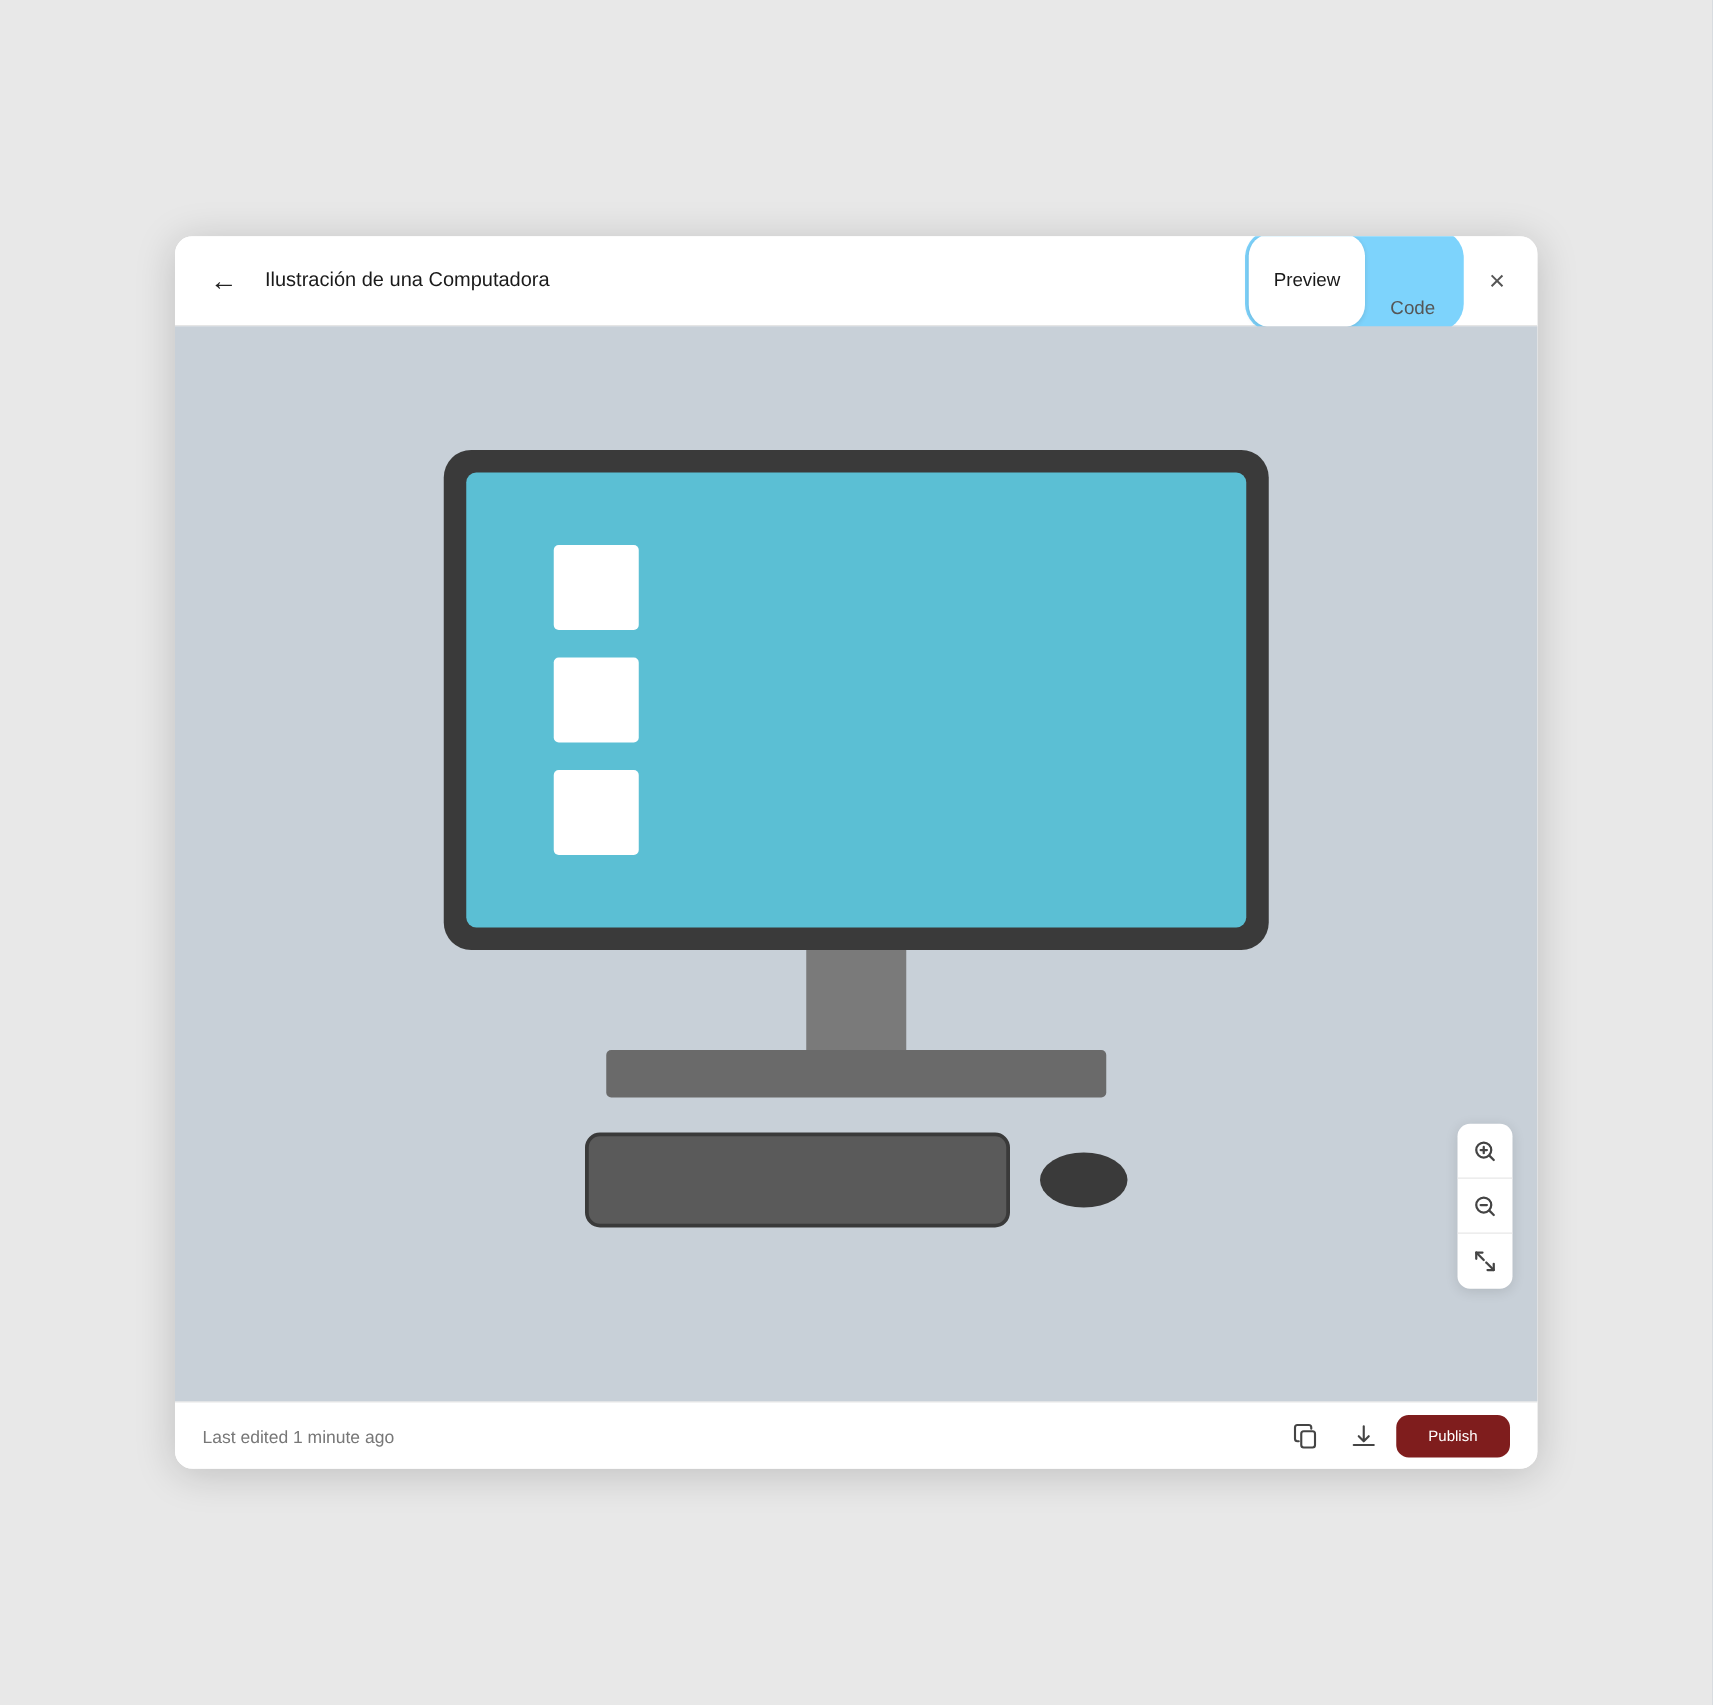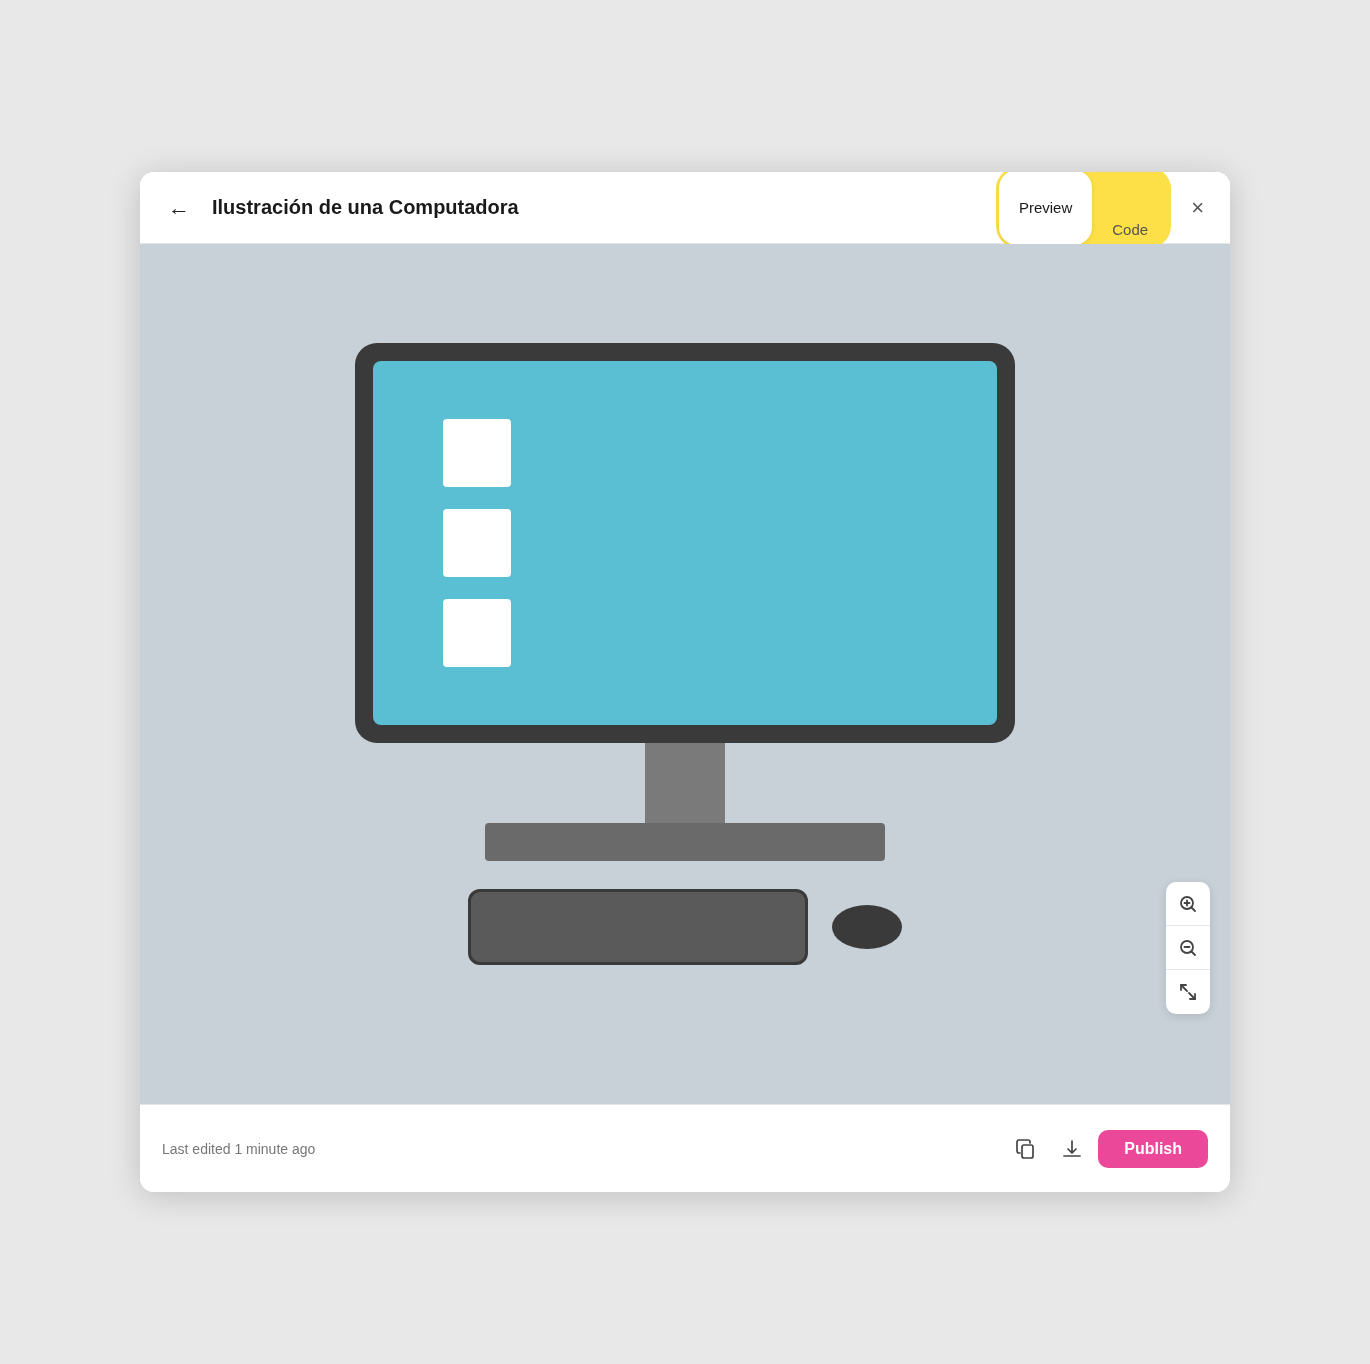--- a/index.html
+++ b/index.html
@@ -46,34 +46,34 @@
       cursor: pointer;
       font-size: 22px;
       color: #222;
       padding: 4px 8px;
       border-radius: 6px;
       display: flex;
       align-items: center;
     }
 
     .page-title {
-      font-size: 20px;
-      font-weight: 700;
+      font-size: 16px;
+      font-weight: 400;
       color: #1a1a1a;
     }
 
     .header-right {
       display: flex;
       align-items: center;
       gap: 8px;
     }
 
     .tab-group {
       display: flex;
-      background: #fde047;
+      background: #7dd3fc;
       border-radius: 22px;
       padding: 3px;
     }
 
     .tab-btn {
       border: none;
       cursor: pointer;
       font-size: 15px;
       font-weight: 500;
       padding: 7px 20px;
@@ -224,21 +224,21 @@
     }
 
     .zoom-btn:last-child { border-bottom: none; }
 
     
     .footer {
       display: flex;
       align-items: center;
       justify-content: space-between;
       padding: 0 22px;
-      height: 88px;
+      height: 54px;
       border-top: 1px solid #e5e5e5;
       background: #ffffff;
     }
 
     .last-edited {
       font-size: 14px;
       color: #777;
     }
 
     .footer-actions {
@@ -255,26 +255,26 @@
       height: 40px;
       border-radius: 8px;
       display: flex;
       align-items: center;
       justify-content: center;
       color: #444;
       font-size: 20px;
     }
 
     .publish-btn {
-      background: #ec4899;
+      background: #7f1d1d;
       color: #ffffff;
       border: none;
       cursor: pointer;
-      font-size: 16px;
-      font-weight: 700;
+      font-size: 12px;
+      font-weight: 400;
       padding: 10px 26px;
       border-radius: 10px;
     }
 
     
     svg {
       display: block;
     }
   </style>
 </head>

